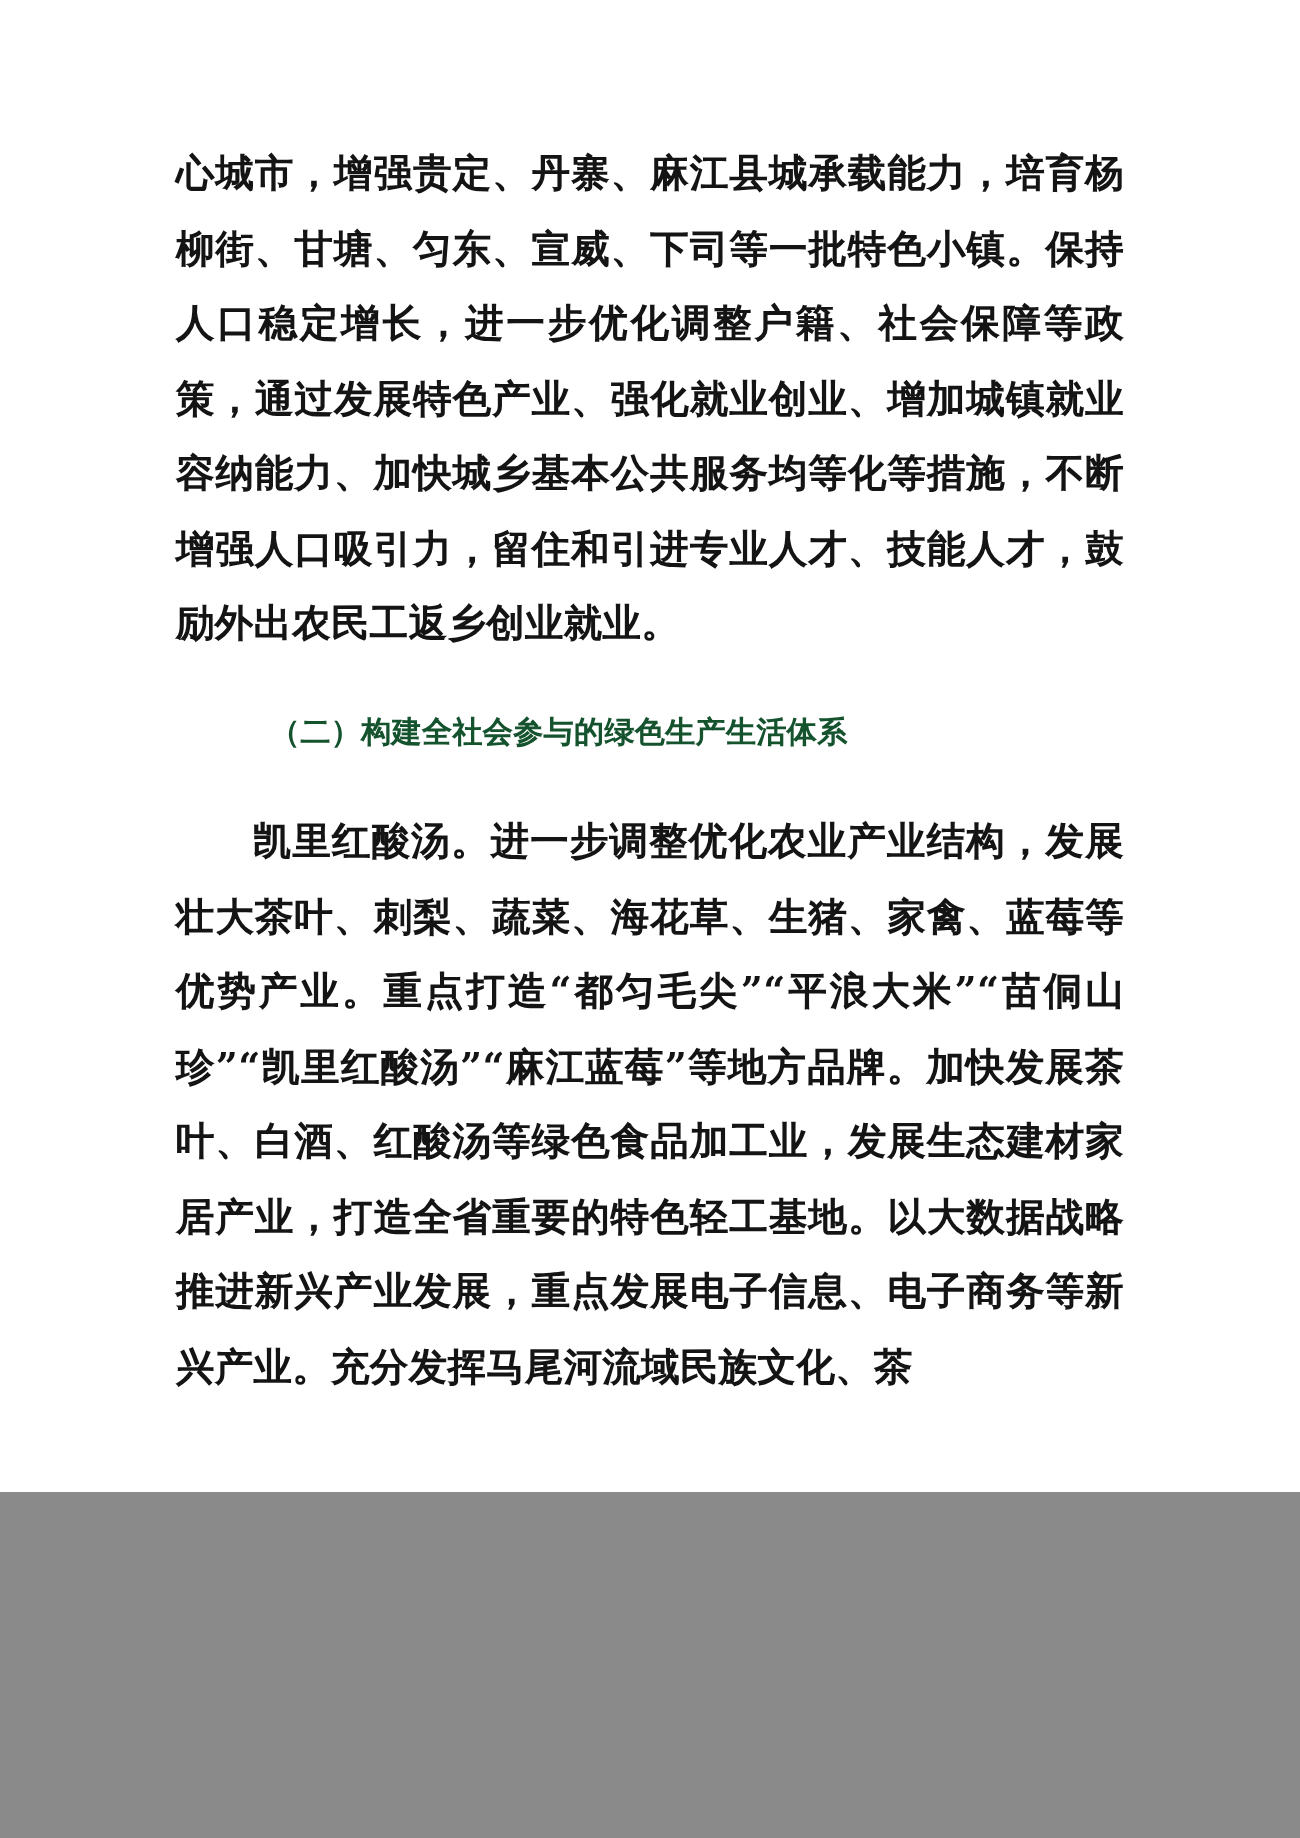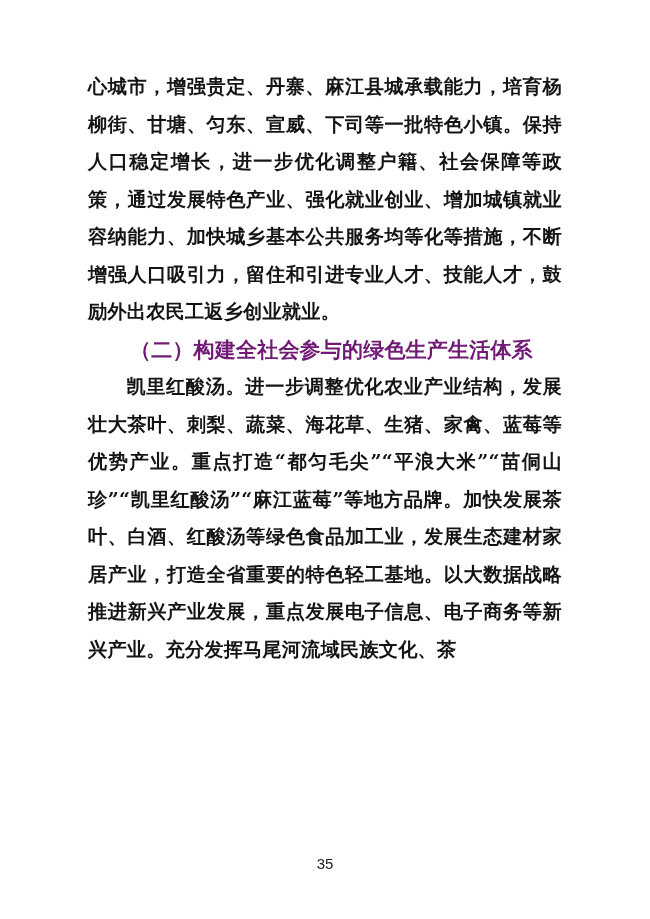--- a/index.html
+++ b/index.html
@@ -3,21 +3,21 @@
 <meta charset="utf-8">
 <style>
   html, body {
     margin: 0;
     padding: 0;
     background: #8a8a8a;
   }
   .page {
     position: relative;
     width: 650px;
-    height: 919px;
+    height: 746px;
     background: #ffffff;
     box-sizing: border-box;
     overflow: hidden;
     font-family: "DejaVu Serif", "Liberation Serif", serif;
   }
   .content {
     position: absolute;
     left: 88px;
     top: 68px;
     width: 474px;
@@ -29,24 +29,24 @@
     text-align: justify;
     text-justify: inter-ideograph;
     letter-spacing: 0.2px;
     margin: 0;
     font-weight: 600;
   }
   .indent {
     text-indent: 2em;
   }
   .heading {
-    font-size: 21px;
+    font-size: 15px;
     line-height: 37.5px;
-    color: #701a75;
-    margin: 0;
+    color: #14532d;
+    margin: 17px;
     text-indent: 2em;
     font-weight: 700;
     letter-spacing: 0.2px;
   }
   .lead {
     font-weight: 700;
   }
   .page-number {
     position: absolute;
     left: 0;

